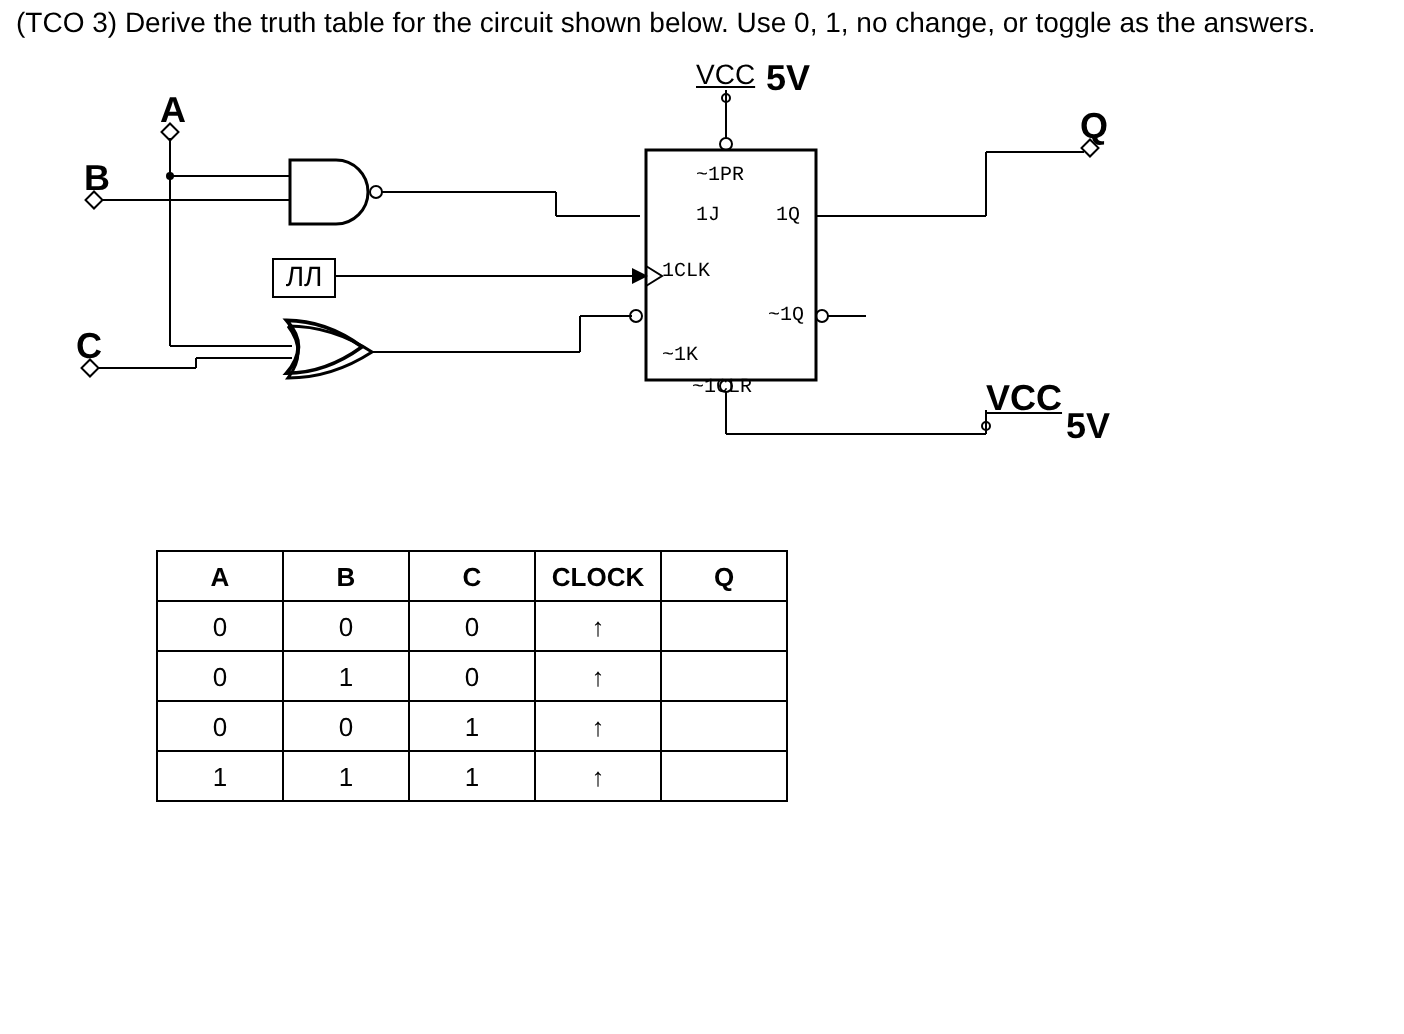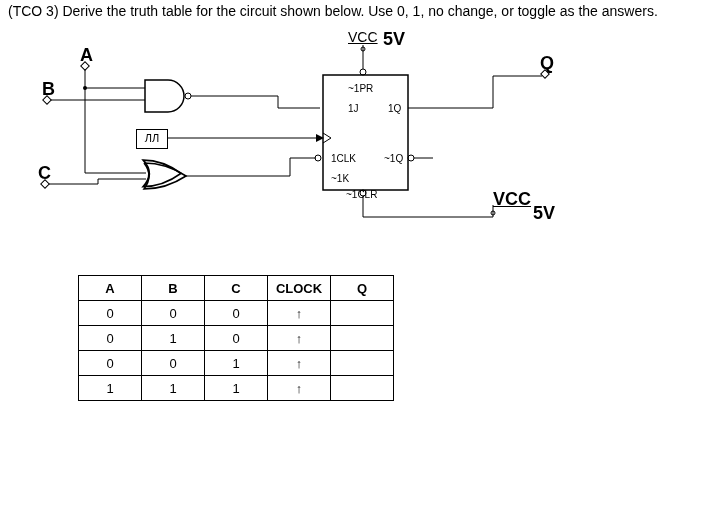--- a/index.html
+++ b/index.html
@@ -31,21 +31,21 @@
       font-weight: bold;
     }
     svg {
       position: absolute;
       top: 0;
       left: 0;
     }
     .flipflop-label {
       position: absolute;
       font-size: 10px;
-      font-family: Liberation Sans, sans-serif;
+      font-family: Liberation Mono, monospace;
     }
     .small-box {
       position: absolute;
       border: 1px solid #000;
       width: 30px;
       height: 18px;
     }
     table {
       border-collapse: collapse;
       margin-top: 30px;
@@ -73,26 +73,26 @@
 
 <div class="circuit-container">
 
   <div class="signal-label" style="left:42px; top:0px;">A</div>
   <div class="signal-label" style="left:4px; top:34px;">B</div>
   <div class="signal-label" style="left:0px; top:118px;">C</div>
   <div class="signal-label" style="left:502px; top:8px;">Q</div>
   <div class="signal-label" style="left:345px; top:-16px;">5V</div>
 
   <div class="small-box" style="left:98px; top:84px;">
-    <div style="font-size:11px; text-align:center; line-height:16px;">ЛЛ</div>
+    <div style="font-size:14px; text-align:center; line-height:16px;">ЛЛ</div>
   </div>
 
   <div class="flipflop-label" style="left:310px; top:38px;">~1PR</div>
   <div class="flipflop-label" style="left:310px; top:58px;">1J</div>
-  <div class="flipflop-label" style="left:293px; top:86px;margin-top:22px;">1CLK</div>
+  <div class="flipflop-label" style="left:293px; top:86px;">1CLK</div>
   <div class="flipflop-label" style="left:293px; top:108px;margin-top:20px;">~1K</div>
   <div class="flipflop-label" style="left:308px; top:144px;">~1CLR</div>
   <div class="flipflop-label" style="left:350px; top:58px;">1Q</div>
   <div class="flipflop-label" style="left:346px; top:108px;">~1Q</div>
 
   <div class="signal-label" style="left:455px; top:144px; text-decoration:underline;">VCC</div>
   <div class="signal-label" style="left:495px; top:158px;">5V</div>
 
   <svg width="560" height="200">
 

